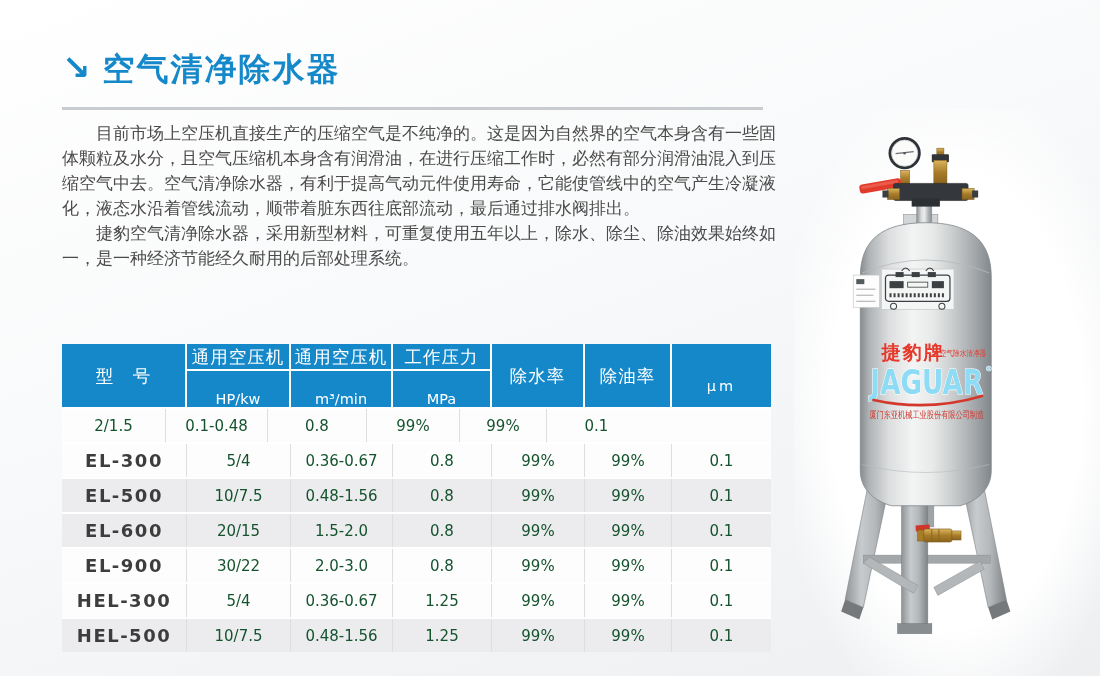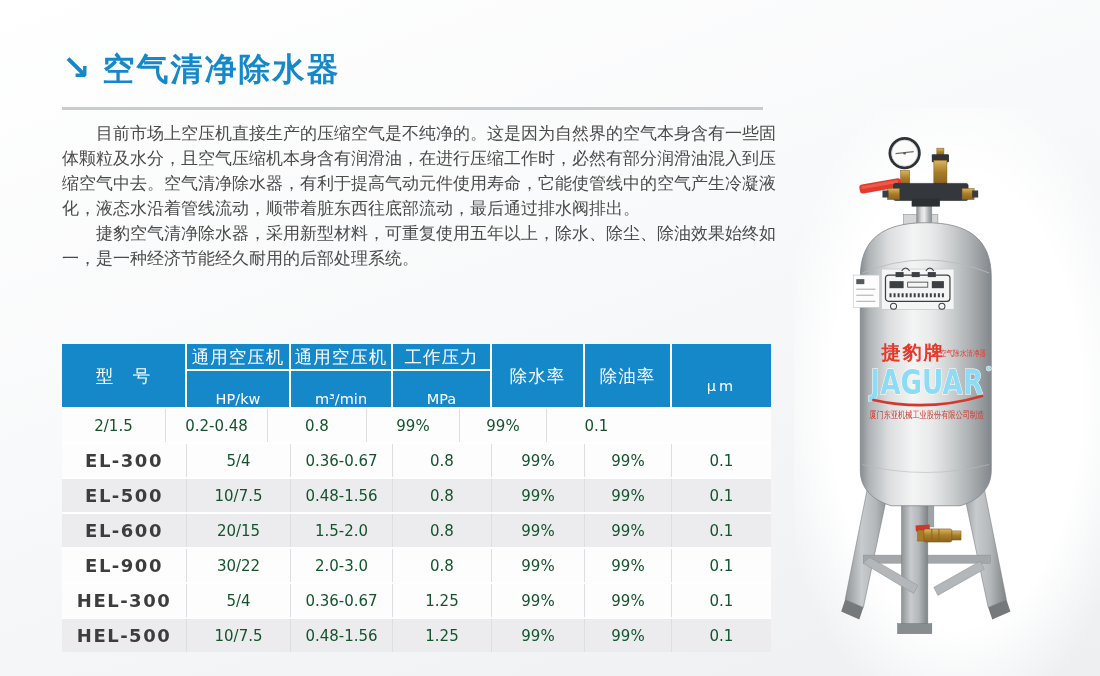--- a/index.html
+++ b/index.html
@@ -84,21 +84,21 @@
       <div class="th-col c5 th-span">除水率</div>
       <div class="th-col c6 th-span">除油率</div>
       <div class="th-col c7">
         <div class="th-sub um">μm</div>
       </div>
     </div>
 
     <div class="tbody">
       <div class="tr row-light">
         <div class="td c2">2/1.5</div>
-        <div class="td c3">0.2-0.48</div>
+        <div class="td c3">0.1-0.48</div>
         <div class="td c4">0.8</div>
         <div class="td c5">99%</div>
         <div class="td c6">99%</div>
         <div class="td c7">0.1</div>
       </div>
       <div class="tr row-light">
         <div class="td model c1">EL-300</div>
         <div class="td c2">5/4</div>
         <div class="td c3">0.36-0.67</div>
         <div class="td c4">0.8</div>

